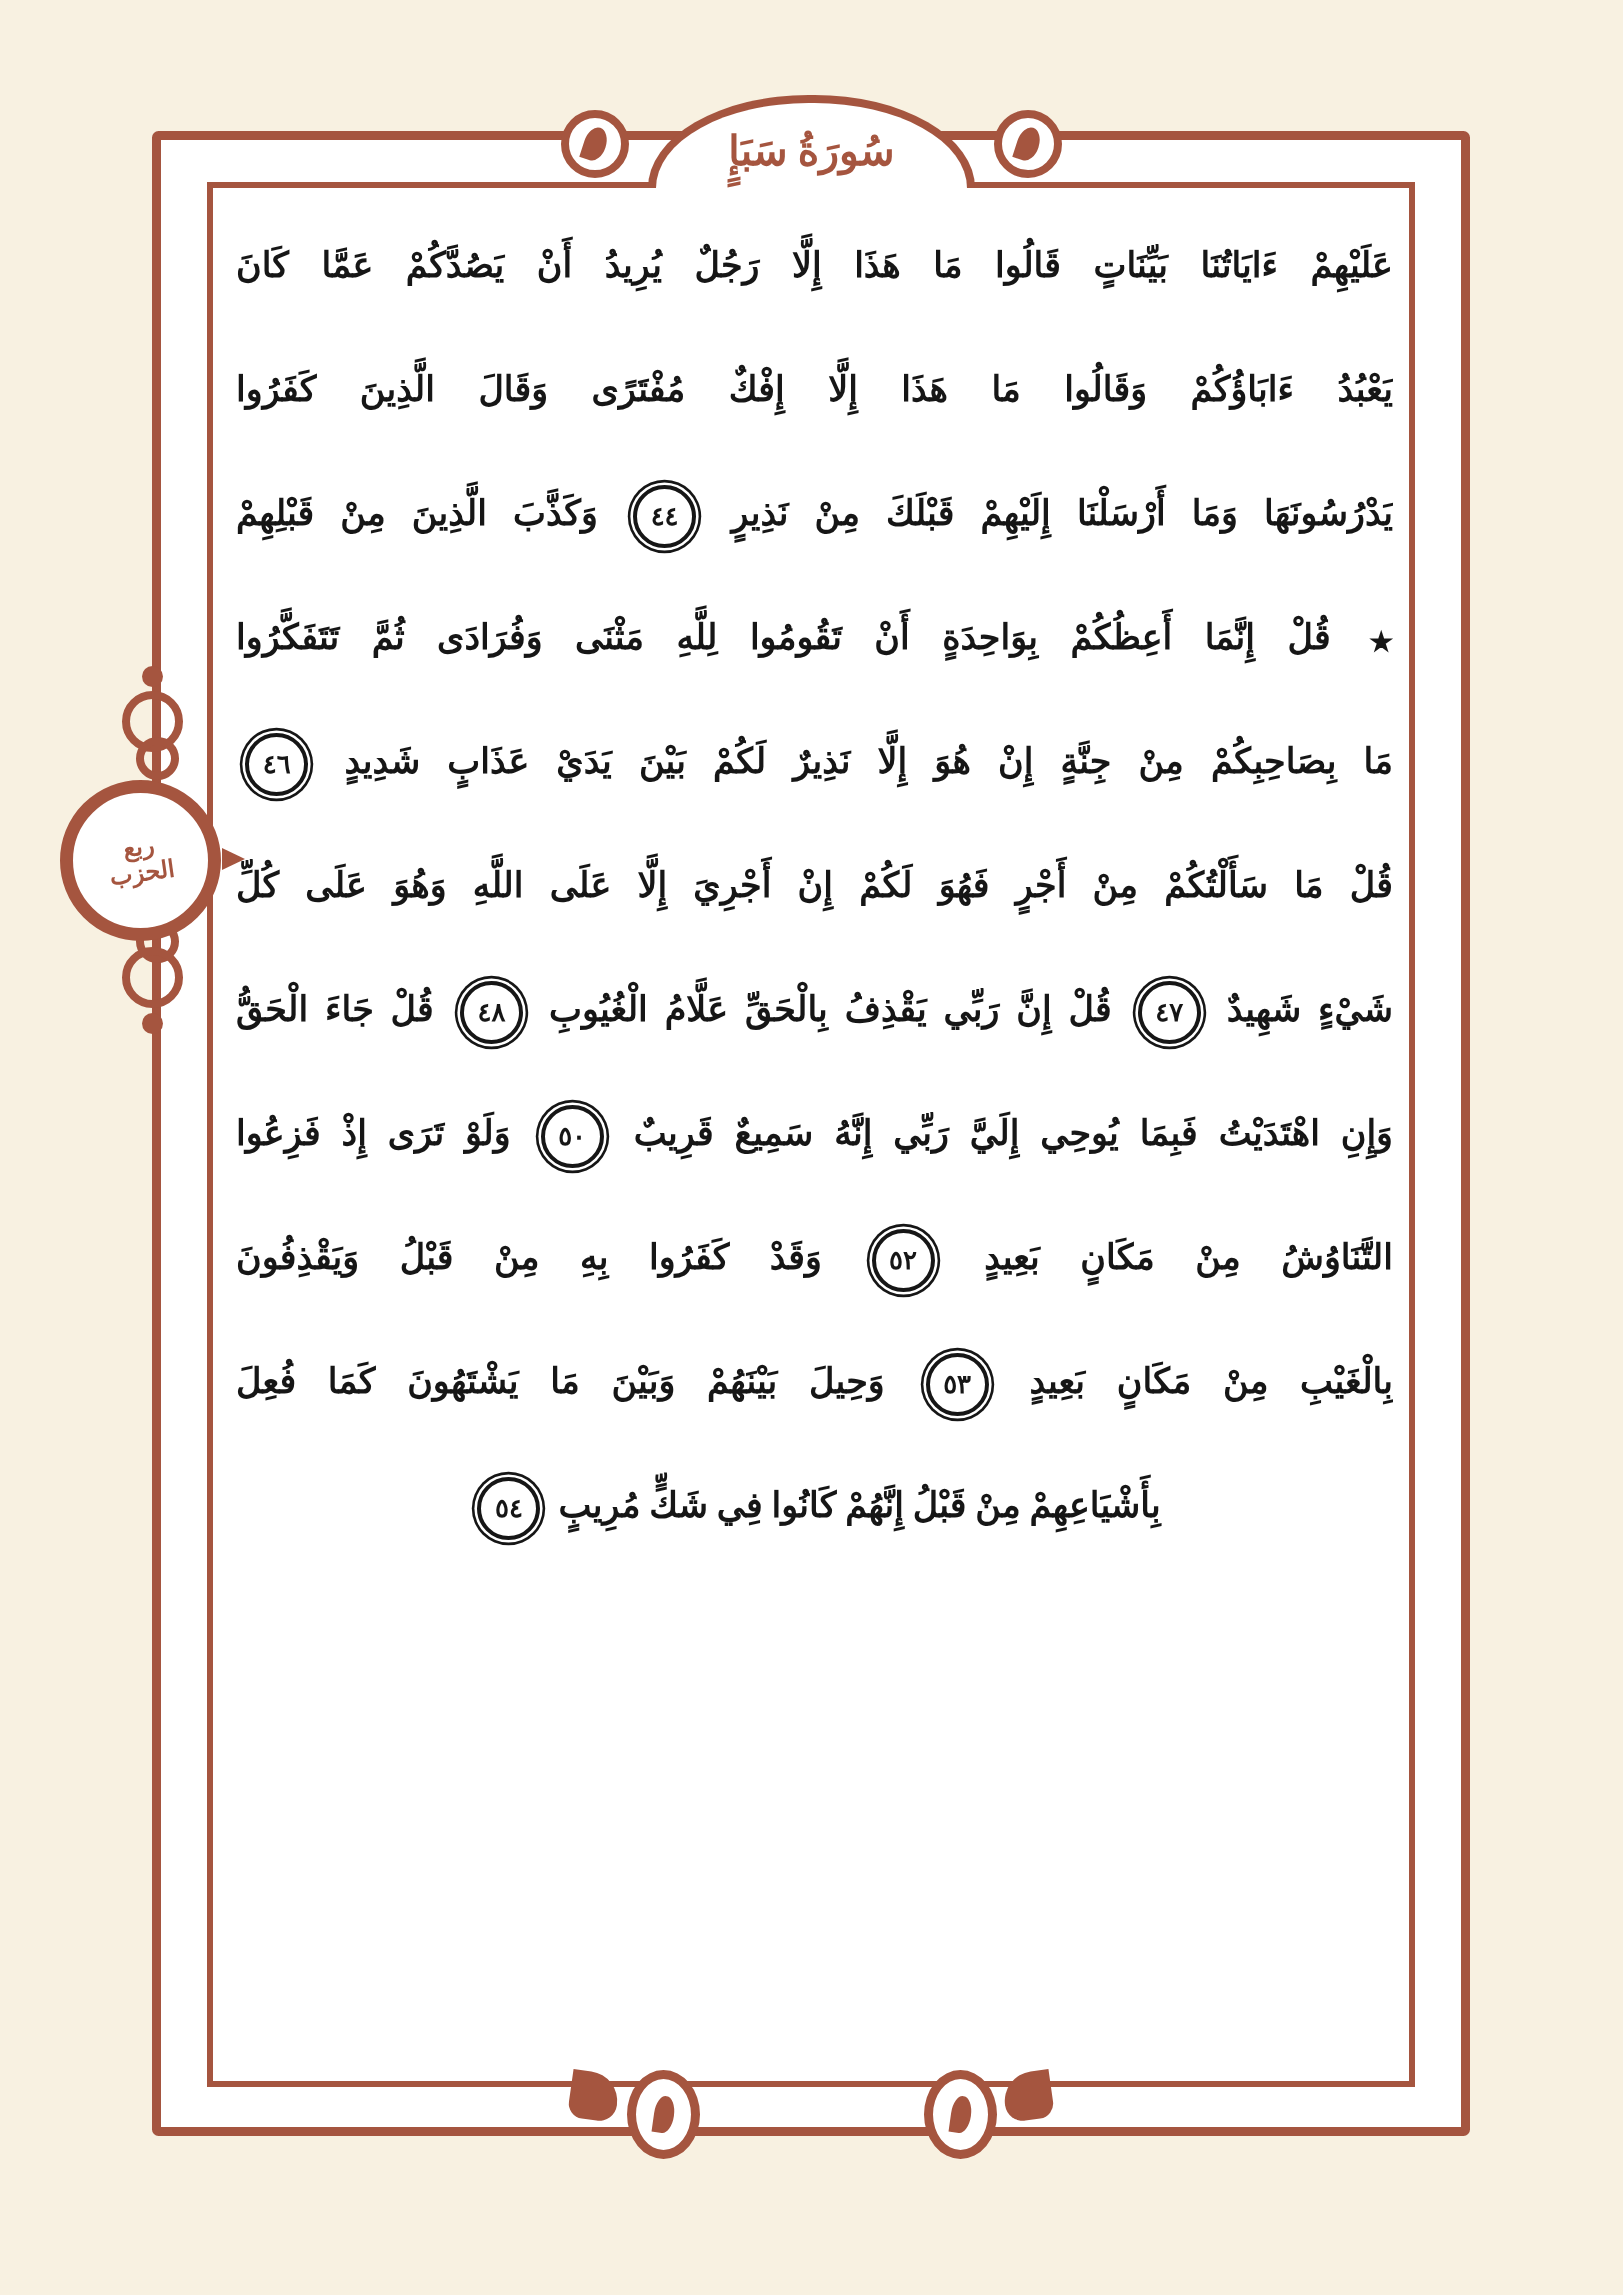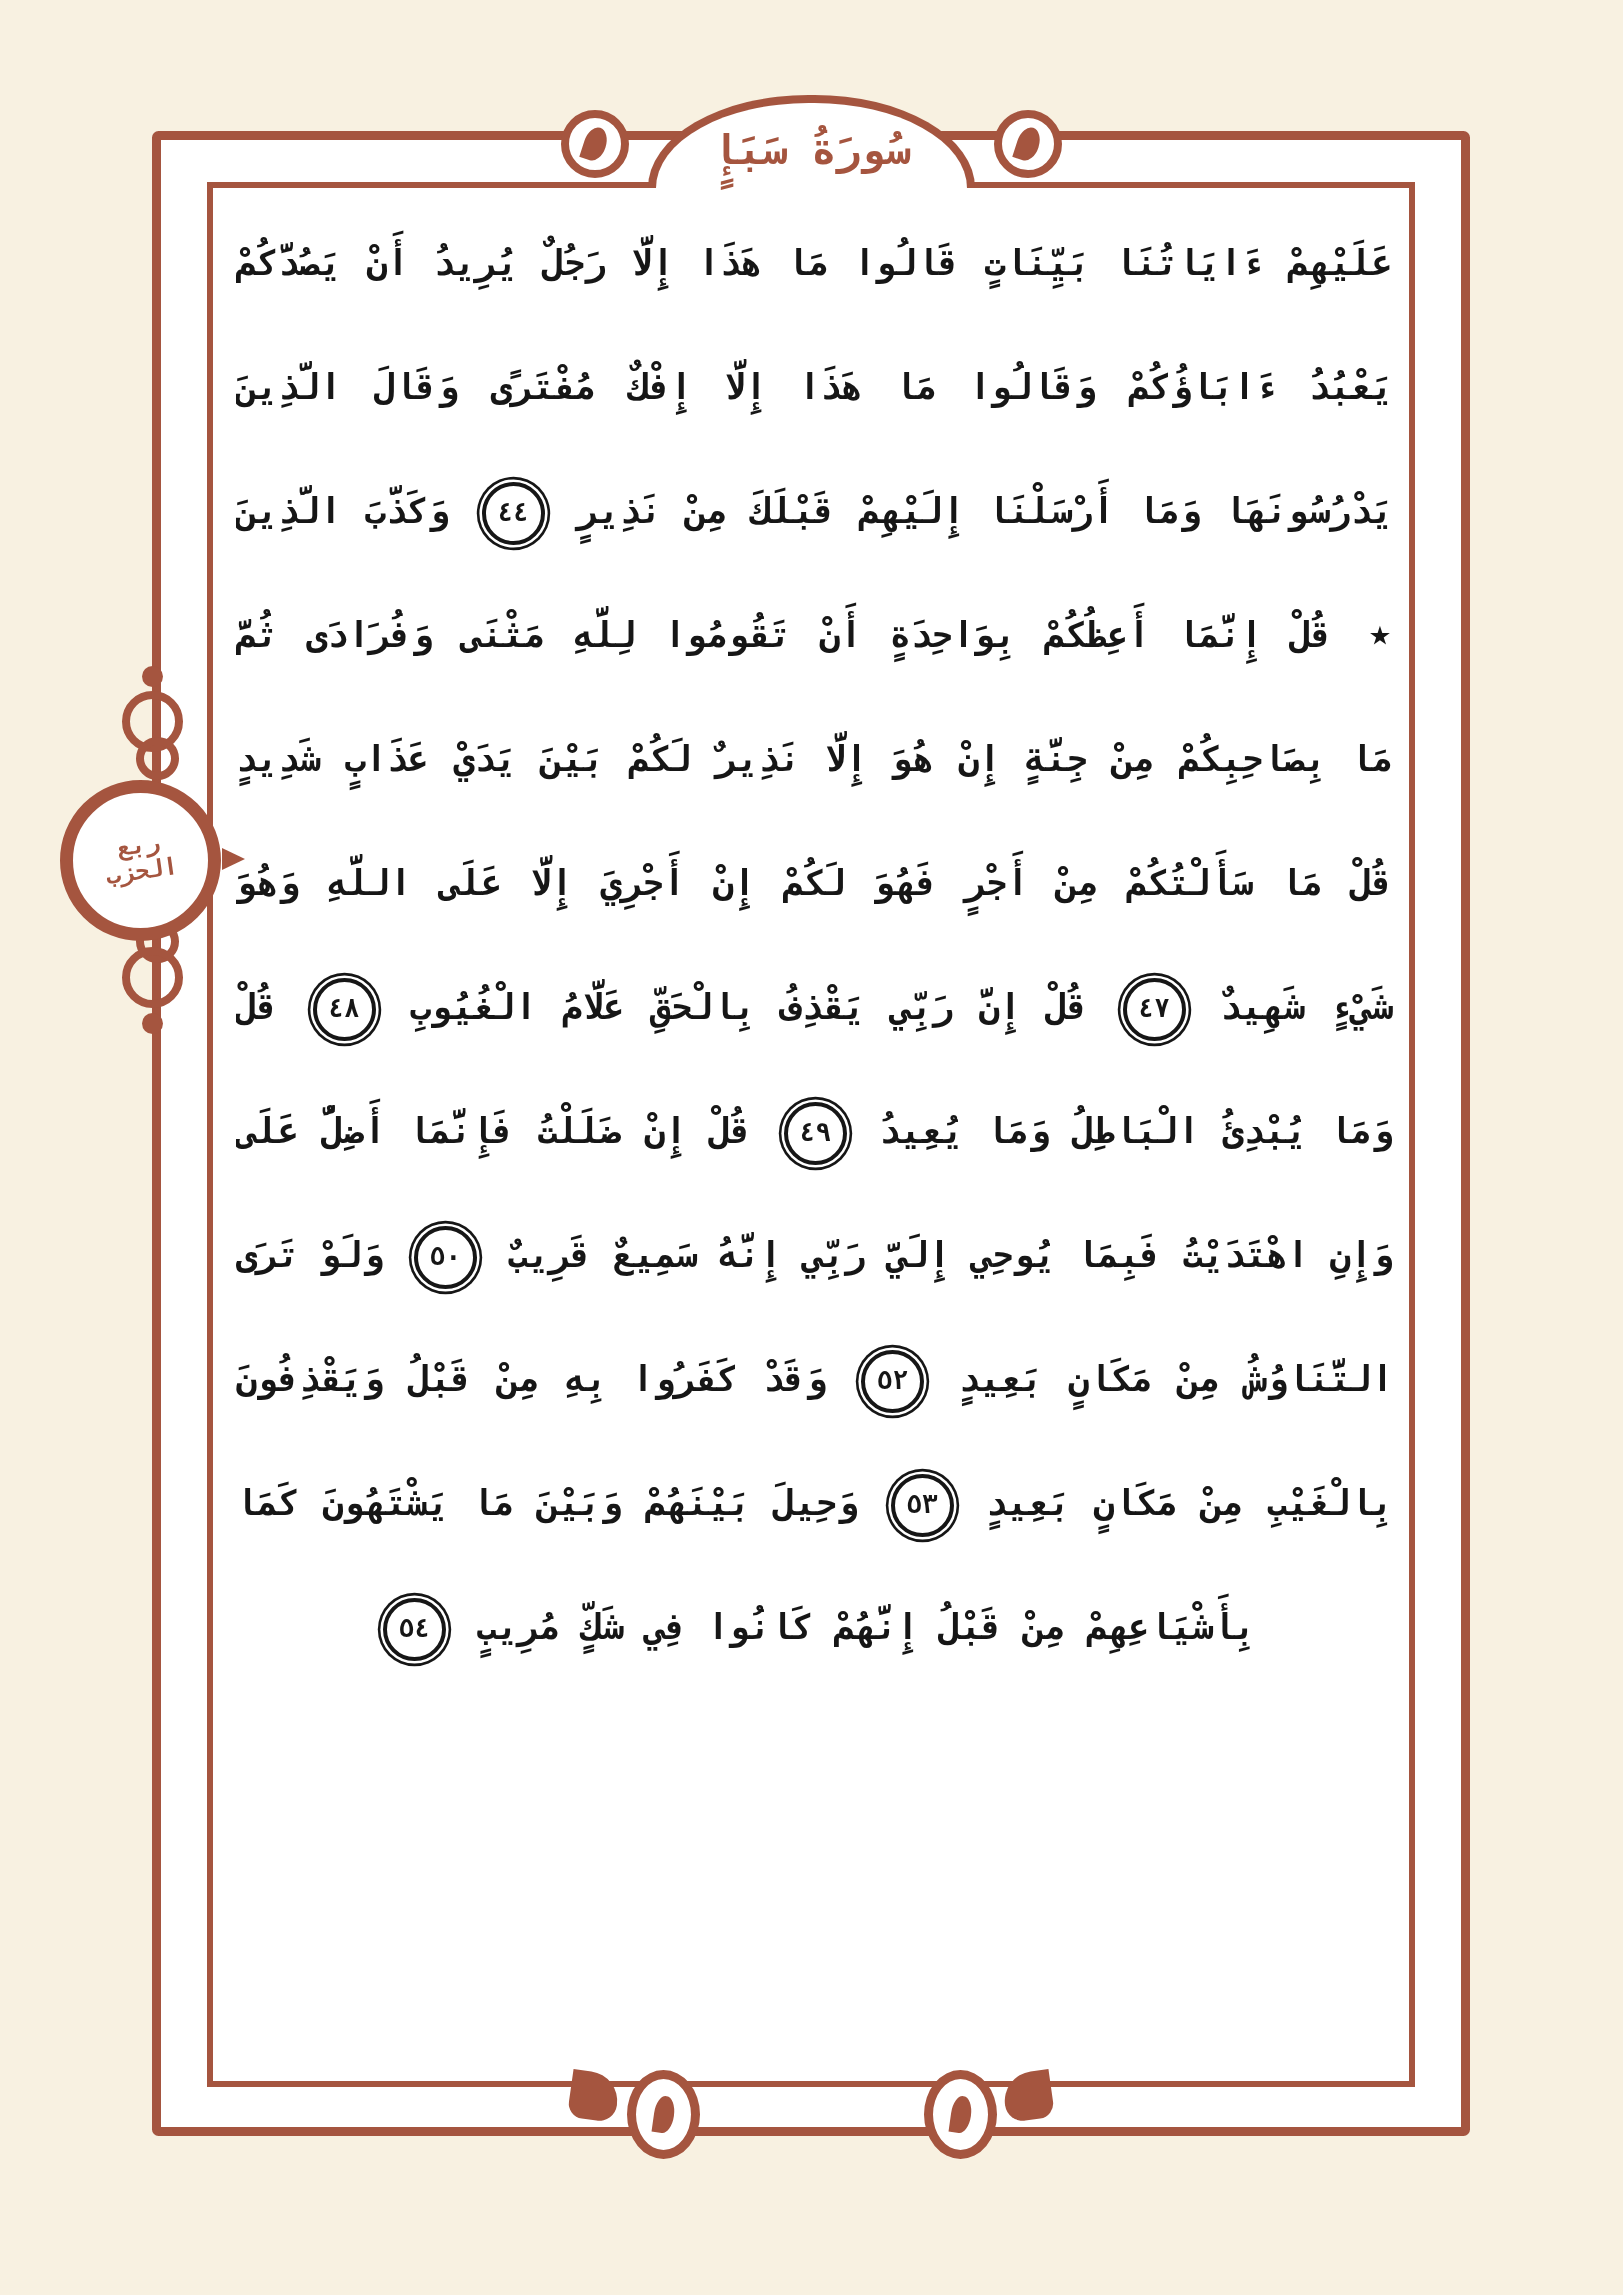--- a/index.html
+++ b/index.html
@@ -7,21 +7,21 @@
     --brown2:#9d5240;
     --cream:#F8F1E1;
     --ink:#161616;
     --paper:#ffffff;
   }
   html,body{margin:0;padding:0;background:var(--cream);}
   .page{
     position:relative;
     width:1623px;height:2295px;
     background:var(--cream);
-    font-family:Liberation Mono, monospace;
+    font-family:Liberation Serif, serif;
     overflow:hidden;
   }
   
   .outer-frame{
     position:absolute;left:152px;top:131px;width:1318px;height:2005px;
     box-sizing:border-box;border:9.8px solid var(--brown);
     background:var(--paper);border-radius:6.5px;z-index:1;
   }
   .inner-frame{
     position:absolute;left:207px;top:182px;width:1208px;height:1905px;
@@ -157,21 +157,20 @@
   <div class="knot-dot b"></div>
 
   <div class="text-area" id="text-area">
       <div class="qline"><span>عَلَيْهِمْ ءَايَاتُنَا بَيِّنَاتٍ قَالُوا مَا هَذَا إِلَّا رَجُلٌ يُرِيدُ أَنْ يَصُدَّكُمْ عَمَّا كَانَ</span> </div>
       <div class="qline"><span>يَعْبُدُ ءَابَاؤُكُمْ وَقَالُوا مَا هَذَا إِلَّا إِفْكٌ مُفْتَرًى وَقَالَ الَّذِينَ كَفَرُوا</span> </div>
       <div class="qline"><span>يَدْرُسُونَهَا وَمَا أَرْسَلْنَا إِلَيْهِمْ قَبْلَكَ مِنْ نَذِيرٍ</span> <span class="ayah-badge">٤٤</span> <span>وَكَذَّبَ الَّذِينَ مِنْ قَبْلِهِمْ</span> </div>
       <div class="qline"><span class="hizb-star">٭</span> <span>قُلْ إِنَّمَا أَعِظُكُمْ بِوَاحِدَةٍ أَنْ تَقُومُوا لِلَّهِ مَثْنَى وَفُرَادَى ثُمَّ تَتَفَكَّرُوا</span> </div>
       <div class="qline"><span>مَا بِصَاحِبِكُمْ مِنْ جِنَّةٍ إِنْ هُوَ إِلَّا نَذِيرٌ لَكُمْ بَيْنَ يَدَيْ عَذَابٍ شَدِيدٍ</span> <span class="ayah-badge">٤٦</span> </div>
       <div class="qline"><span>قُلْ مَا سَأَلْتُكُمْ مِنْ أَجْرٍ فَهُوَ لَكُمْ إِنْ أَجْرِيَ إِلَّا عَلَى اللَّهِ وَهُوَ عَلَى كُلِّ</span> </div>
       <div class="qline"><span>شَيْءٍ شَهِيدٌ</span> <span class="ayah-badge">٤٧</span> <span>قُلْ إِنَّ رَبِّي يَقْذِفُ بِالْحَقِّ عَلَّامُ الْغُيُوبِ</span> <span class="ayah-badge">٤٨</span> <span>قُلْ جَاءَ الْحَقُّ</span> </div>
-      <div class="qline"><span>وَمَا يُبْدِئُ الْبَاطِلُ وَمَا يُعِيدُ</span> <span class="ayah-badge">٤٩</span> <span>قُلْ إِنْ ضَلَلْتُ فَإِنَّمَا أَضِلُّ عَلَى نَفْسِي</span> </div>
       <div class="qline"><span>وَإِنِ اهْتَدَيْتُ فَبِمَا يُوحِي إِلَيَّ رَبِّي إِنَّهُ سَمِيعٌ قَرِيبٌ</span> <span class="ayah-badge">٥٠</span> <span>وَلَوْ تَرَى إِذْ فَزِعُوا</span> </div>
       <div class="qline"><span>التَّنَاوُشُ مِنْ مَكَانٍ بَعِيدٍ</span> <span class="ayah-badge">٥٢</span> <span>وَقَدْ كَفَرُوا بِهِ مِنْ قَبْلُ وَيَقْذِفُونَ</span> </div>
       <div class="qline"><span>بِالْغَيْبِ مِنْ مَكَانٍ بَعِيدٍ</span> <span class="ayah-badge">٥٣</span> <span>وَحِيلَ بَيْنَهُمْ وَبَيْنَ مَا يَشْتَهُونَ كَمَا فُعِلَ</span> </div>
       <div class="qline centered"><span>بِأَشْيَاعِهِمْ مِنْ قَبْلُ إِنَّهُمْ كَانُوا فِي شَكٍّ مُرِيبٍ</span> <span class="ayah-badge">٥٤</span> </div>
     </div>
 
   <div class="flourish left"></div>
   <div class="foot-bead left">
     <div class="leaf"></div>
   </div>

